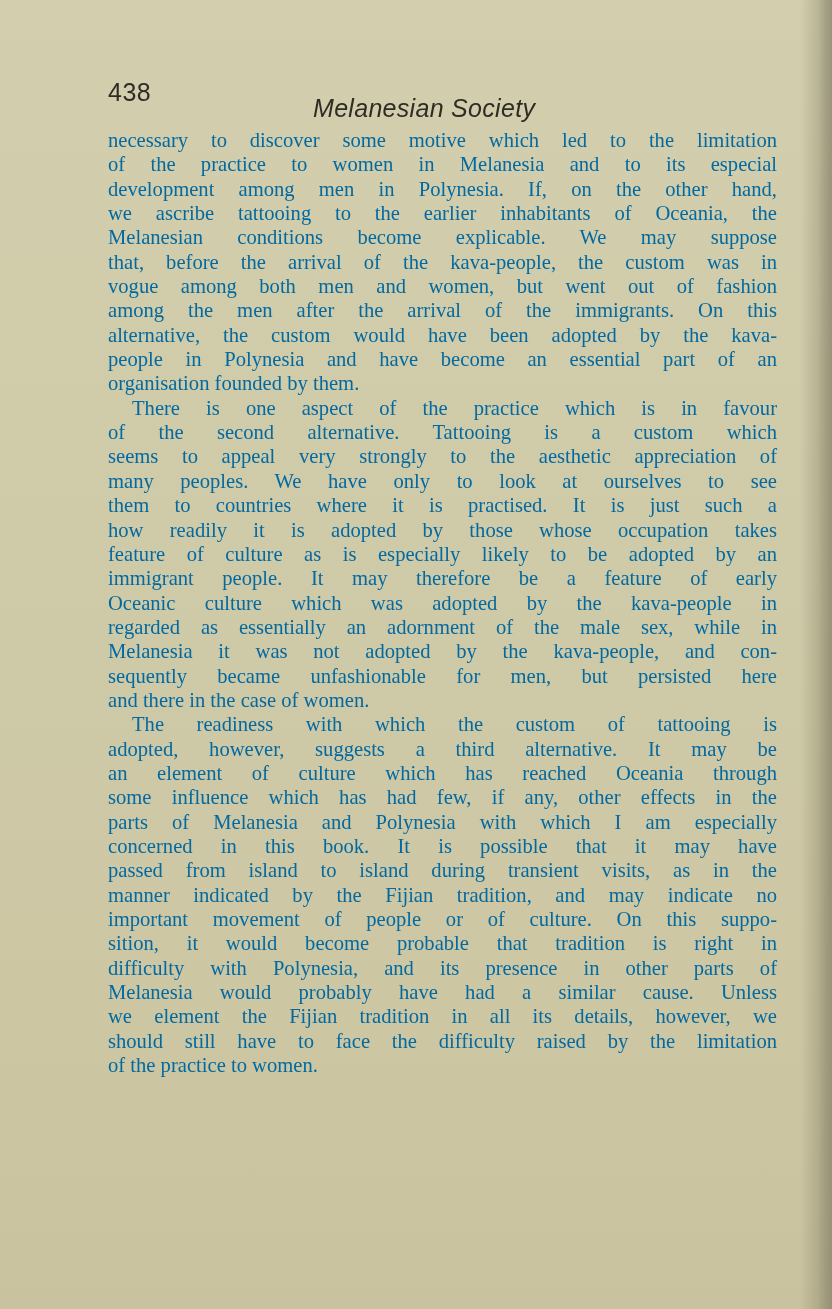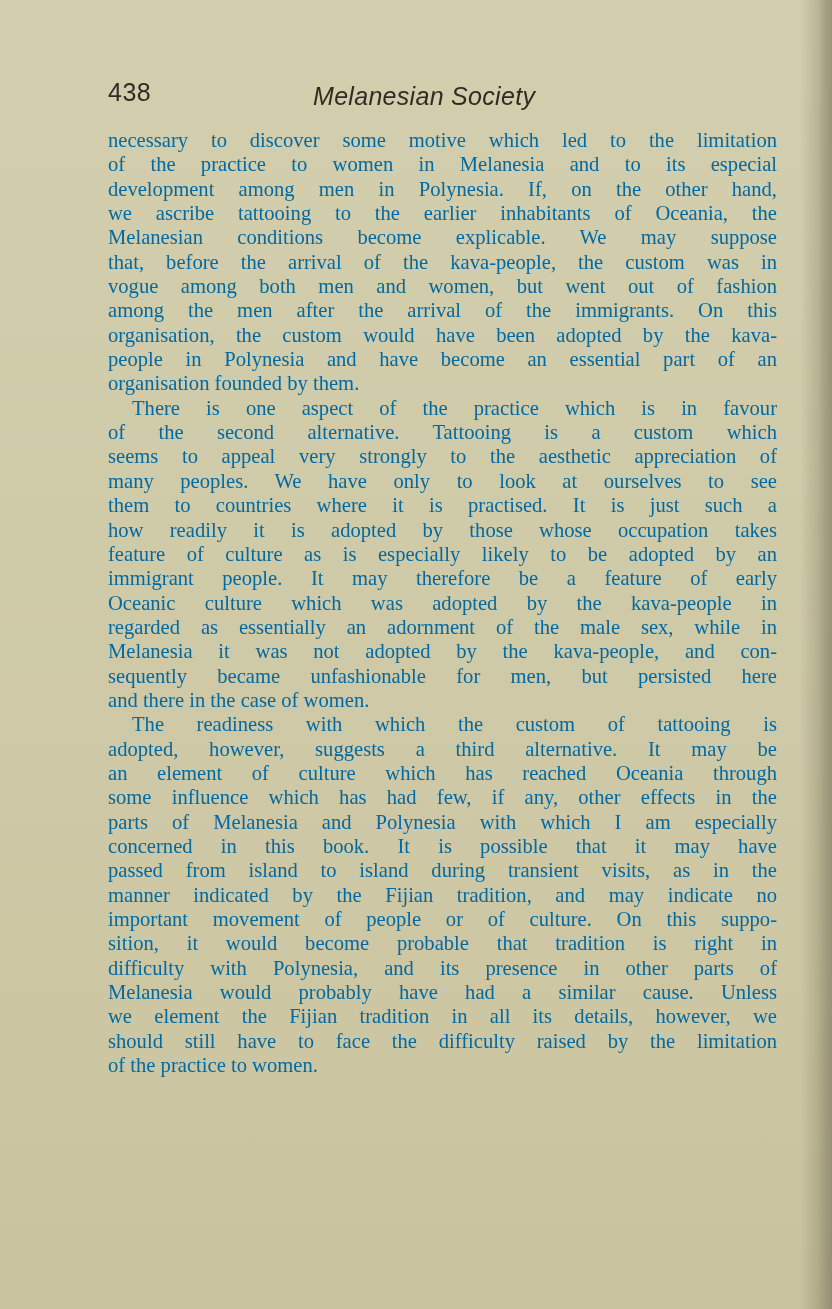--- a/index.html
+++ b/index.html
@@ -35,21 +35,21 @@
     position: absolute;
     left: 0;
     top: 4px;
     font-size: 25px;
     letter-spacing: 0.5px;
     color: #2e2c24;
   }
   .running-title {
     position: absolute;
     left: 205px;
-    top: 8px;
+    top: 20px;
     font-size: 25px;
     font-style: italic;
     letter-spacing: 0.3px;
     color: #2e2c24;
   }
   .body-text {
     position: absolute;
     top: 128px;
     left: 108px;
     width: 669px;
@@ -94,21 +94,21 @@
 
     <div class="paragraph">
       <span class="line">necessary to discover some motive which led to the limitation</span>
       <span class="line">of the practice to women in Melanesia and to its especial</span>
       <span class="line">development among men in Polynesia. If, on the other hand,</span>
       <span class="line">we ascribe tattooing to the earlier inhabitants of Oceania, the</span>
       <span class="line">Melanesian conditions become explicable. We may suppose</span>
       <span class="line">that, before the arrival of the kava-people, the custom was in</span>
       <span class="line">vogue among both men and women, but went out of fashion</span>
       <span class="line">among the men after the arrival of the immigrants. On this</span>
-      <span class="line">organisation, the custom would have been adopted by the kava-</span>
+      <span class="line">alternative, the custom would have been adopted by the kava-</span>
       <span class="line">people in Polynesia and have become an essential part of an</span>
       <span class="line last">organisation founded by them.</span>
     </div>
 
     <div class="paragraph">
       <span class="line indent">There is one aspect of the practice which is in favour</span>
       <span class="line">of the second alternative. Tattooing is a custom which</span>
       <span class="line">seems to appeal very strongly to the aesthetic appreciation of</span>
       <span class="line">many peoples. We have only to look at ourselves to see</span>
       <span class="line">them to countries where it is practised. It is just such a</span>

